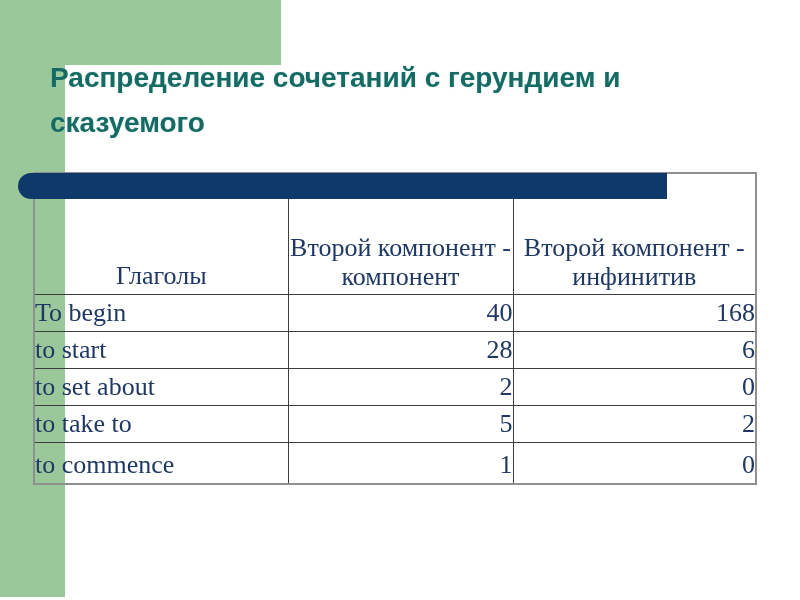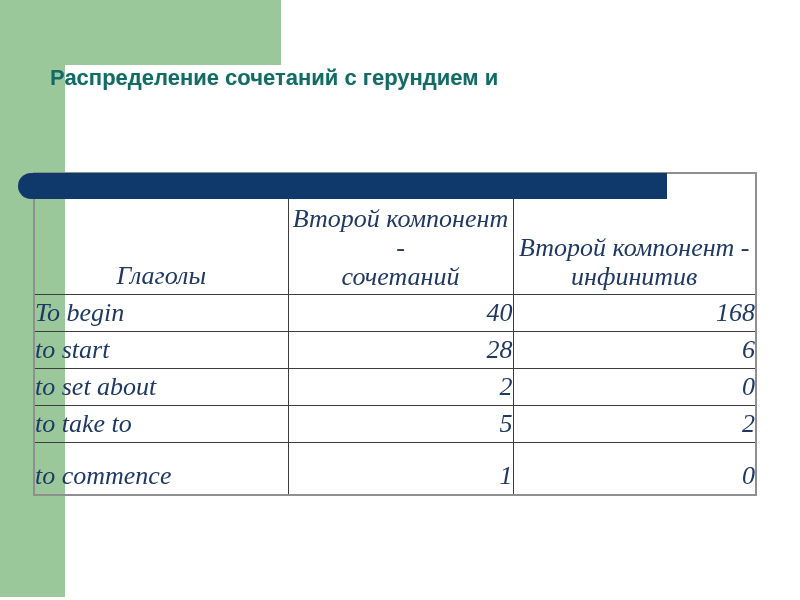--- a/index.html
+++ b/index.html
@@ -20,21 +20,21 @@
   }
   .content-panel{
     position:absolute;left:65px;top:65px;width:735px;height:535px;
     background:#fff;
     border-top-left-radius:28px;
   }
   .slide-title{
     position:absolute;left:50px;top:62px;width:630px;
     color:var(--teal,#156A63);
     font-weight:bold;
-    font-size:22px;line-height:31px;
+    font-size:28px;line-height:31px;
     text-shadow:0 0 2px rgba(160,210,200,.55);
   }
   .slide-title .title-line3{margin-top:14px;}
   .navy-bar{
     position:absolute;left:18px;top:173px;width:649px;height:26px;
     background:var(--navy,#0F386B);
     border-radius:13px 0 0 13px;
     z-index:3;
   }
   .data-table{
@@ -49,55 +49,55 @@
   .data-table col.c1{width:254px;}
   .data-table col.c2{width:225px;}
   .data-table col.c3{width:243px;}
   .data-table th,.data-table td{
     border:1px solid var(--innerBorder,#3d3d3d);
     vertical-align:bottom;
     padding:0 0 3px 0;
     font-weight:normal;
     background:transparent;
     overflow:hidden;
-    font-style:italic;
   }
   .data-table thead tr{height:121px;}
   .data-table tbody tr{height:37px;padding-left:43px;}
-  .data-table tbody tr:last-child{height:53px;}
+  .data-table tbody tr:last-child{height:42px;}
   .th-verbs{text-align:center;padding-left:7px;}
   .th-center{text-align:center;line-height:29px;}
   .td-verb{text-align:left;padding-left:7px;}
   .td-num{text-align:right;padding-right:6px;}
 </style>
 </head>
 <body style="--pageBg: #FFFFFF; --green: #9BC89B; --navy: #0F386B; --teal: #156A63; --tableText: #1F3864; --outerBorder: #8F8F8F; --innerBorder: #3D3D3D;">
 
 <div class="green-band"></div>
 <div class="green-top-block"></div>
 <div class="content-panel"></div>
 
 <div class="slide-title">
   <div class="title-line1">Распределение сочетаний с герундием и</div>
+  <div class="title-line3">сказуемого</div>
 </div>
 
 <div class="navy-bar"></div>
 
 <table class="data-table">
   <colgroup>
       <col class="c1">
       <col class="c2">
       <col class="c3">
     </colgroup>
   <thead>
     <tr>
       <th class="th-verbs">Глаголы</th>
       <th class="th-center">
         <span style="display:block">Второй компонент -</span>
-        <span style="display:block">сочетаний</span>
+        <span style="display:block">компонент</span>
       </th>
       <th class="th-center">
         <span style="display:block">Второй компонент -</span>
         <span style="display:block">инфинитив</span>
       </th>
     </tr>
   </thead>
   <tbody>
       <tr>
         <td class="td-verb">To begin</td>

